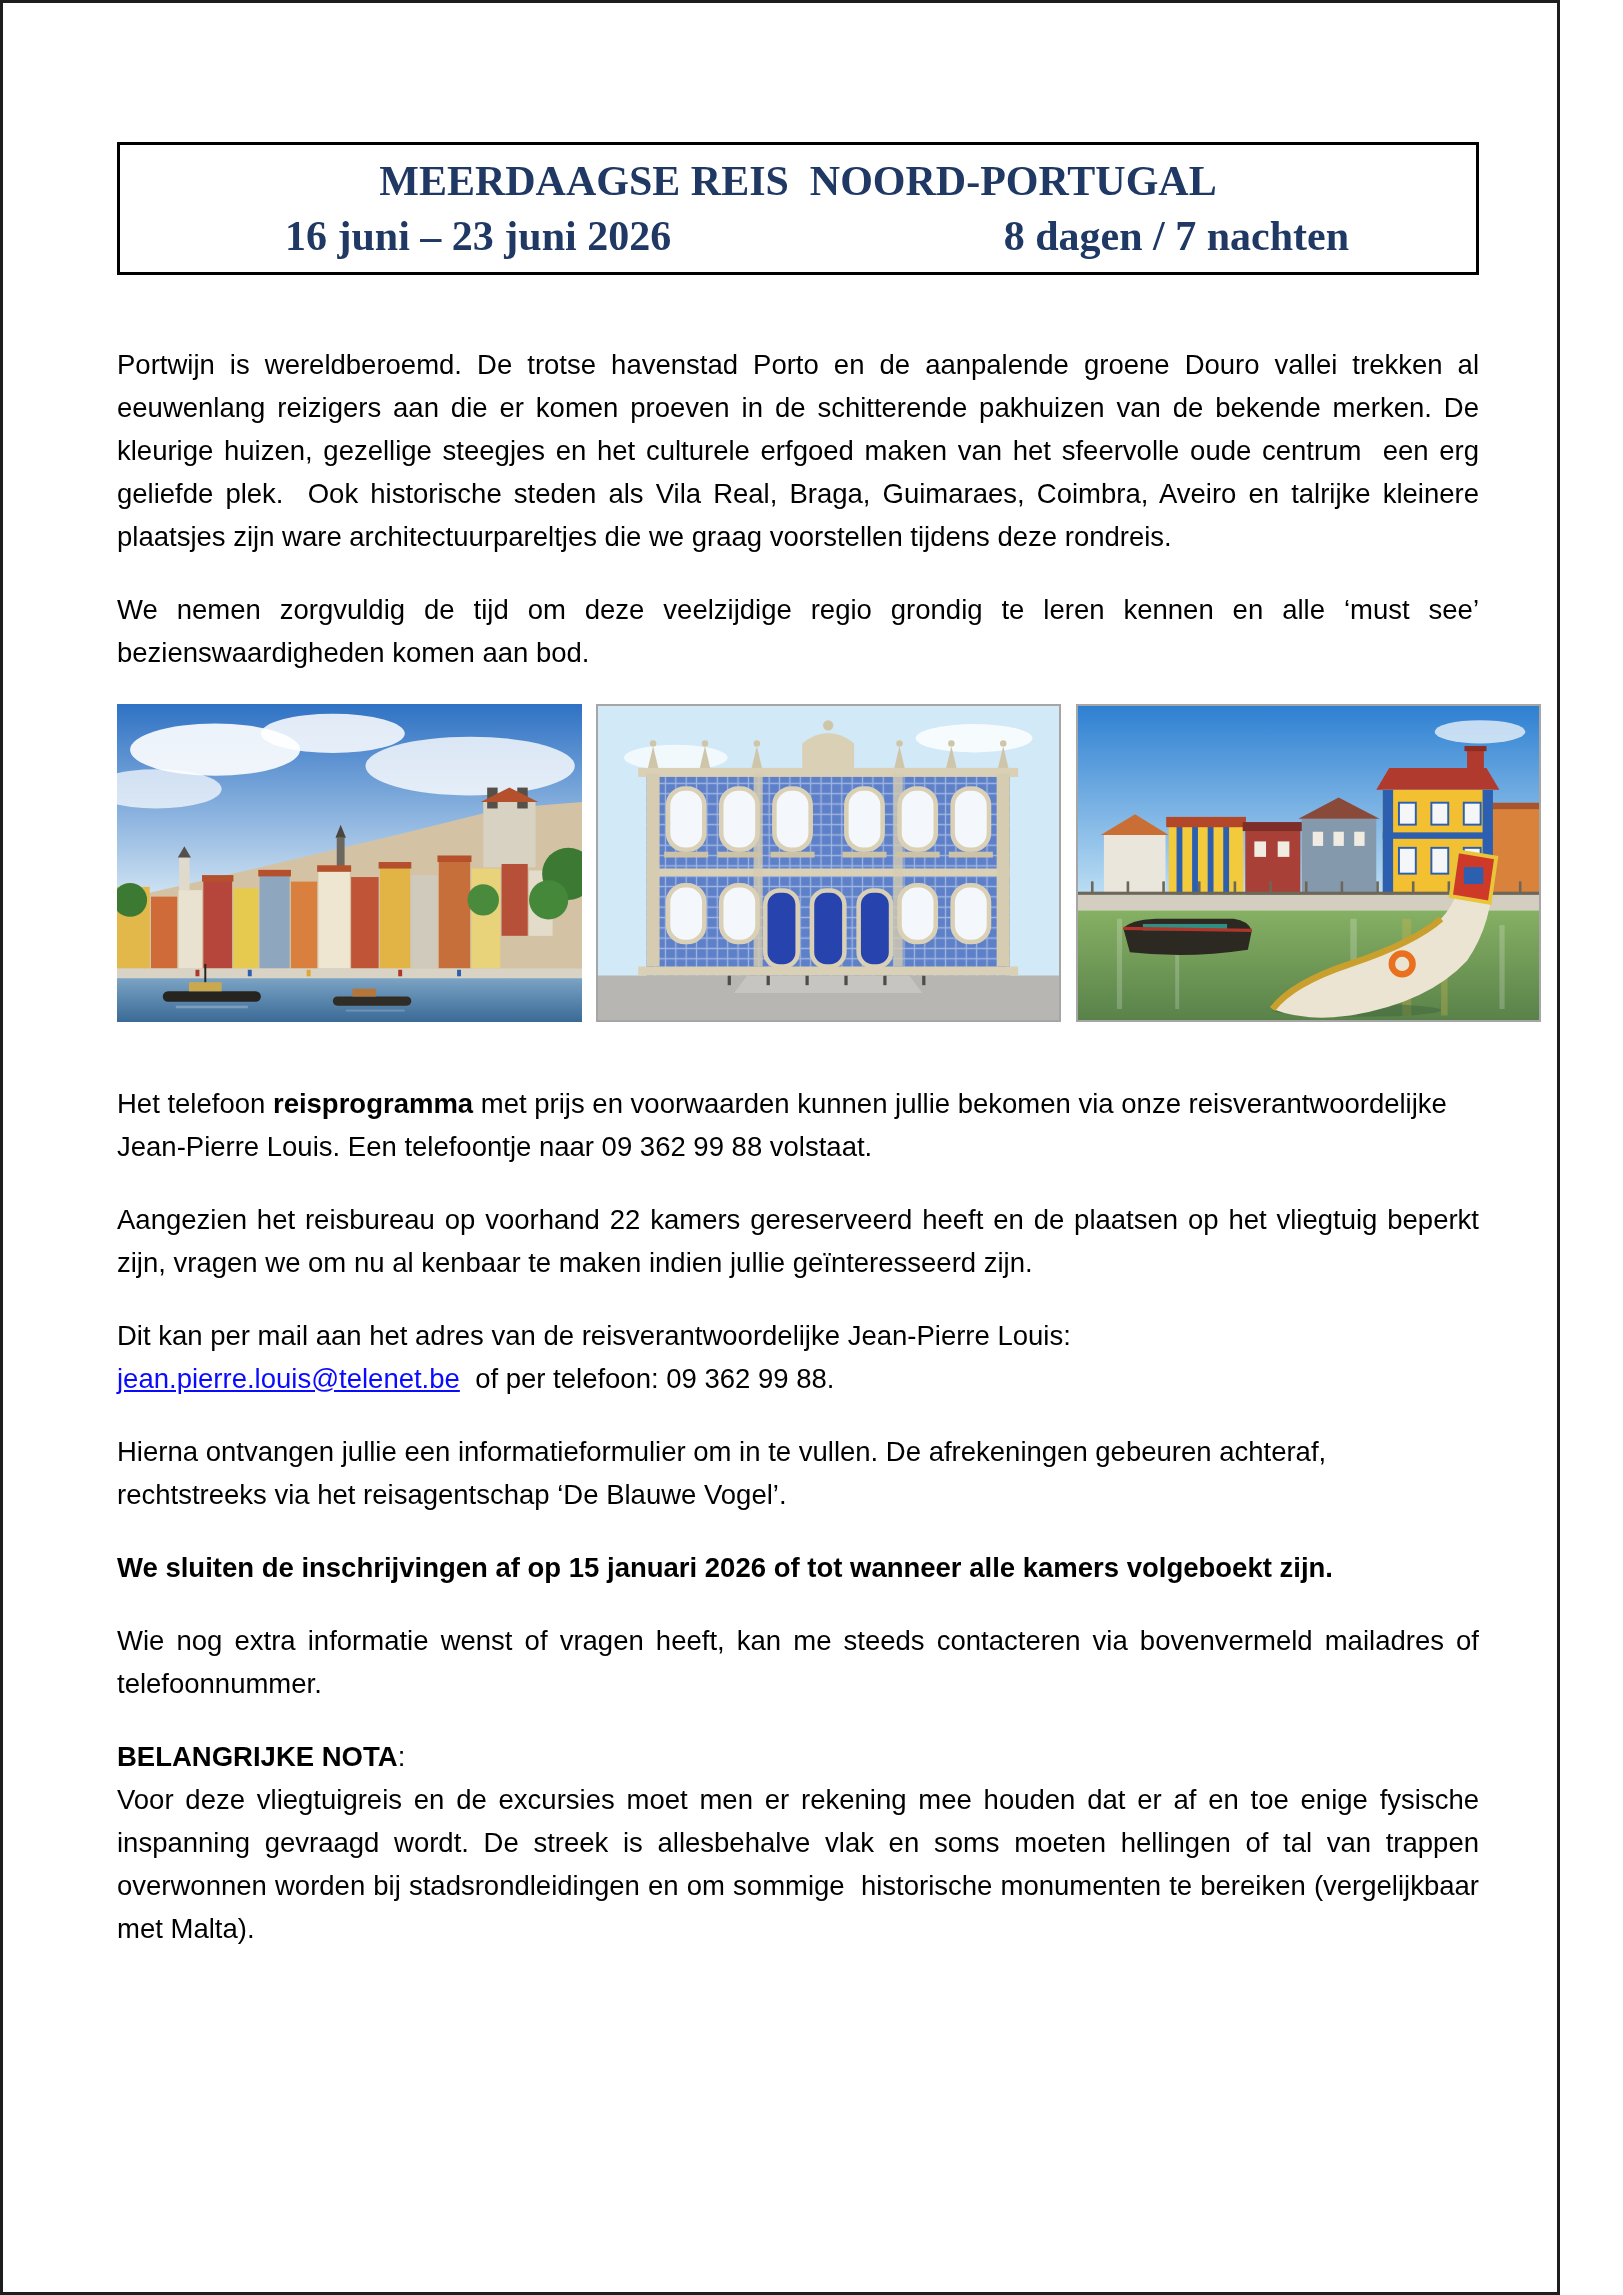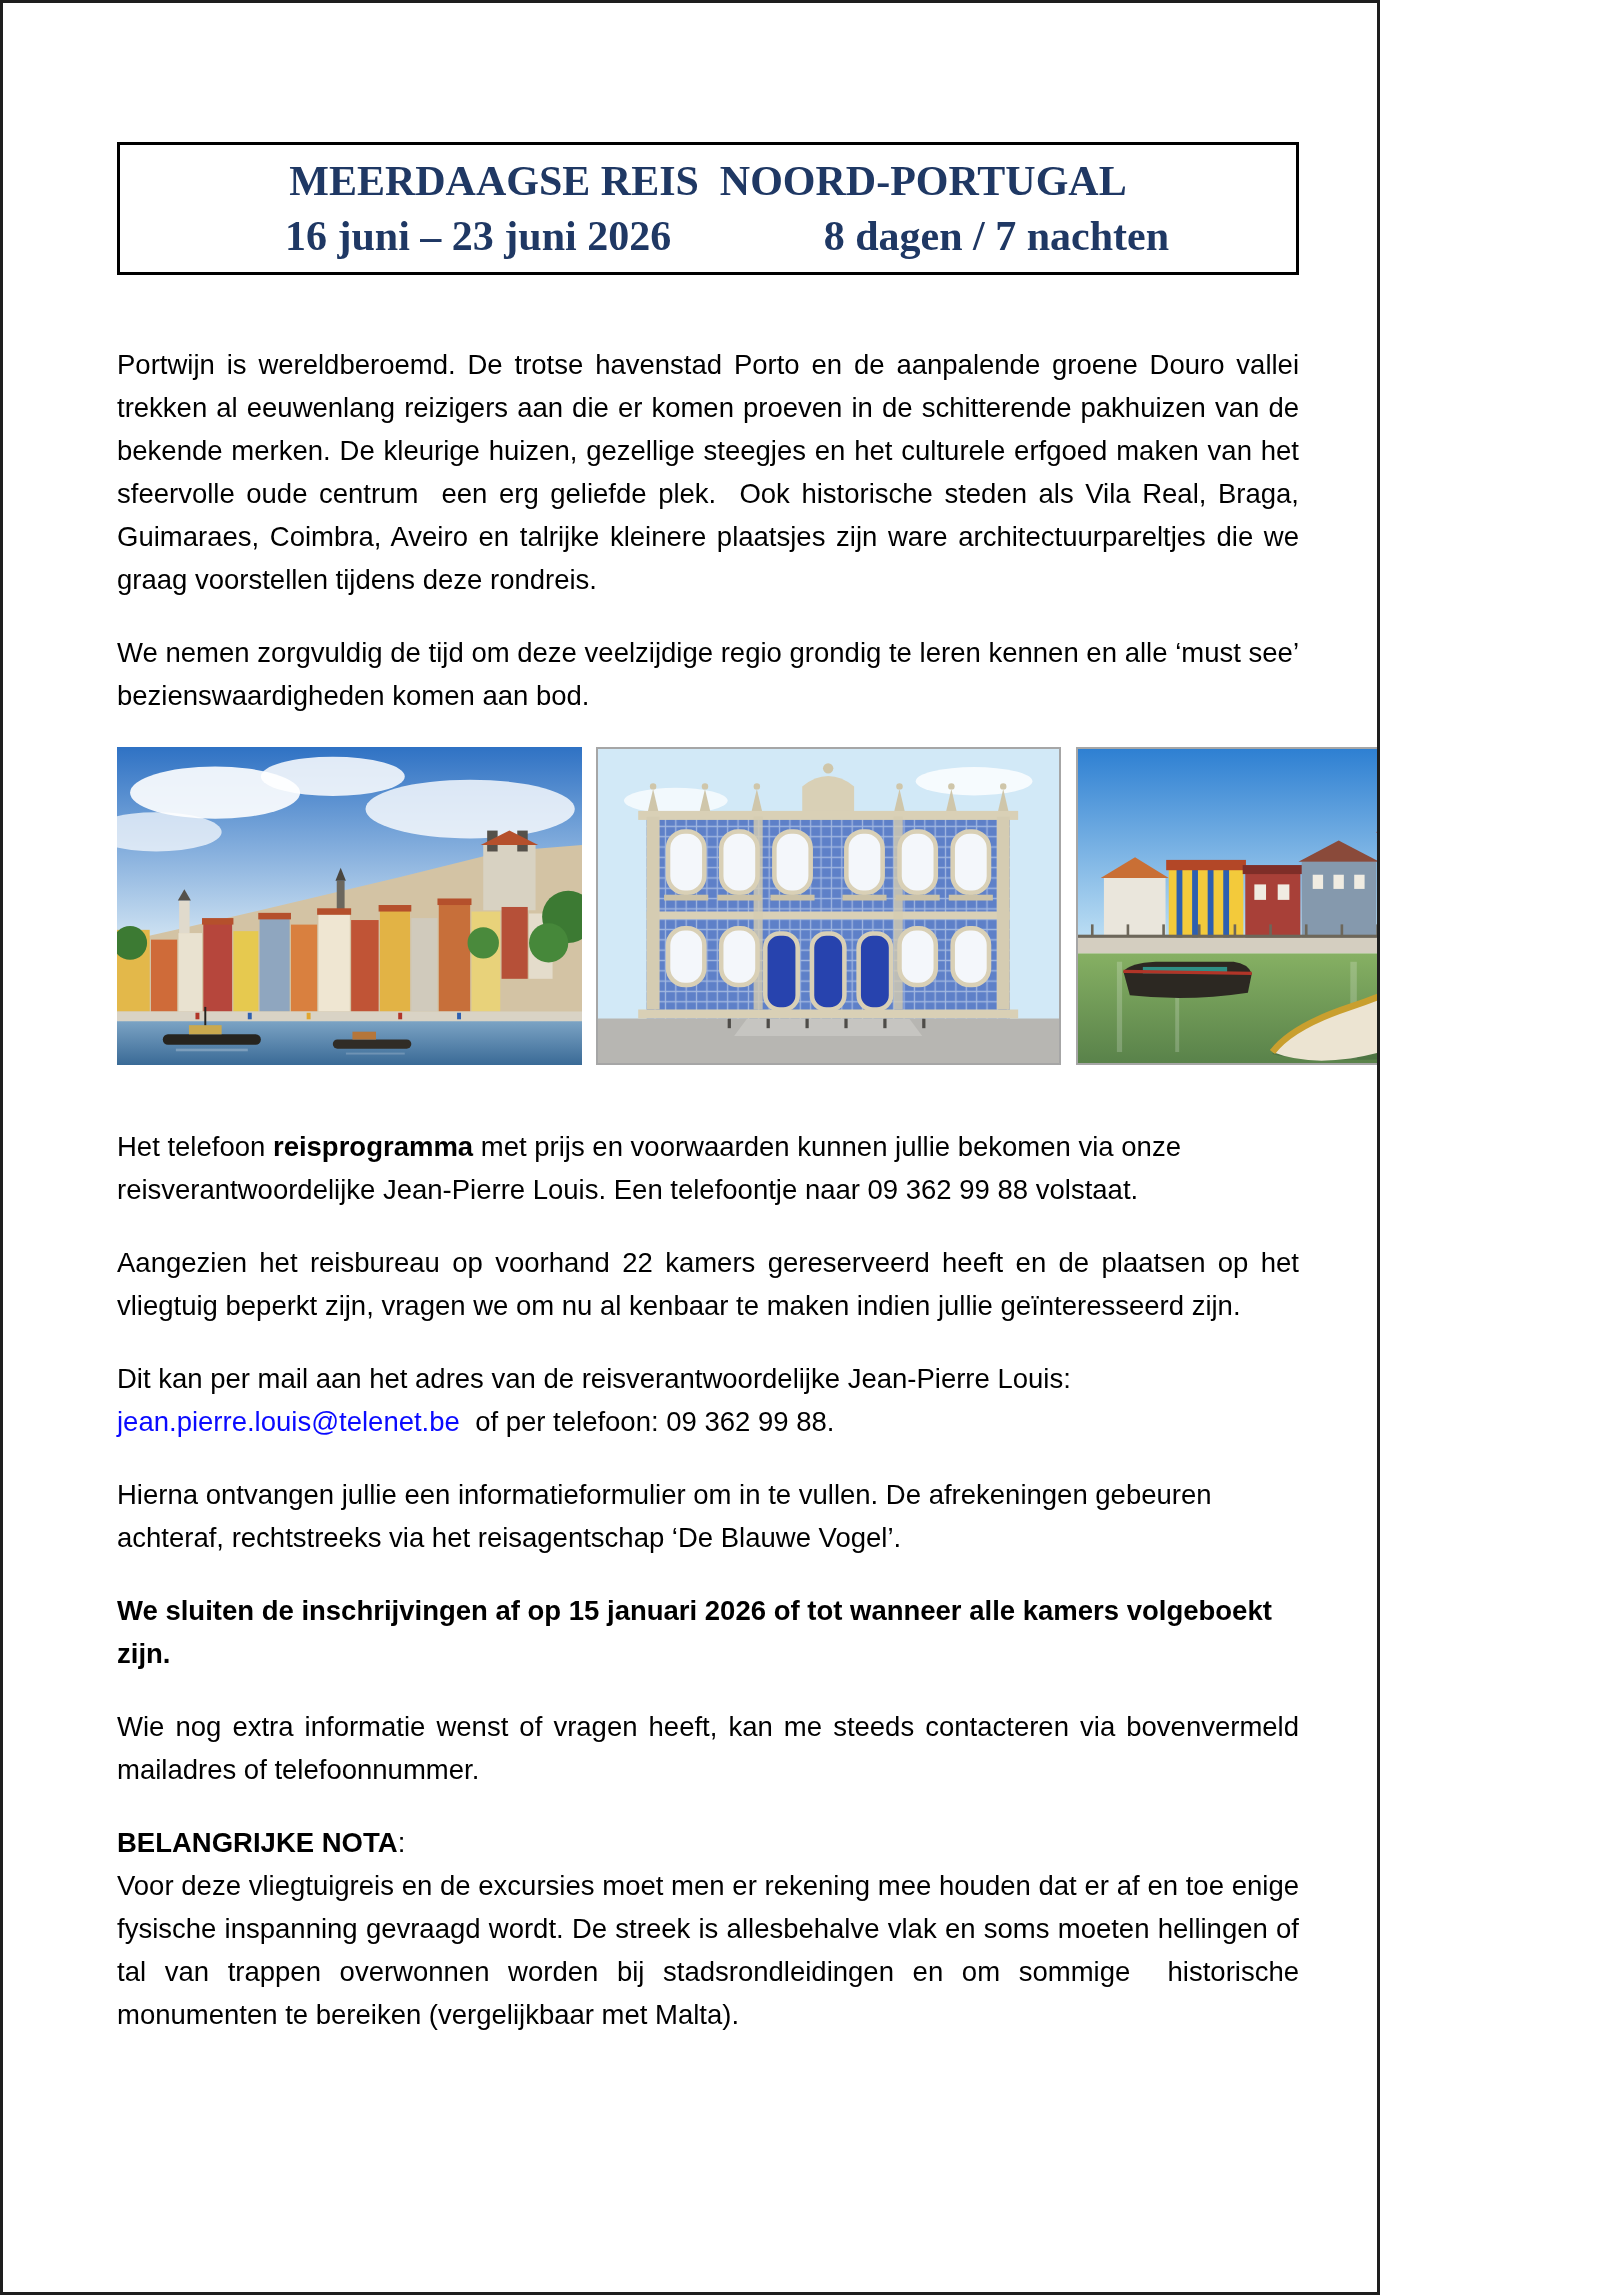--- a/index.html
+++ b/index.html
@@ -1,18 +1,18 @@
 <!DOCTYPE html>
 <html lang="nl" style="font-size:10.5px"><head>
 <meta charset="utf-8">
 <style>
   html,body{margin:0;padding:0;background:#ffffff;}
   .page{
     position:relative;
-    width:1380px;height:2295px;
+    width:1560px;height:2295px;
     box-sizing:border-box;
     background:#ffffff;
     border:3.9px solid #1e1e1e;
     font-family:"Liberation Sans",sans-serif;
     color:#000;
     overflow:hidden;
   }
   .header-box{
     margin:139px 78px 0 114px;
     border:3.3px solid #000;
@@ -38,21 +38,21 @@
   }
   .content{margin:68px 78px 0 114px;}
   .content p{
     font-size:27.5px;
     line-height:43px;
     margin:0 0 30px 0;
     white-space:pre-wrap;
   }
   .just{text-align:justify;}
   .bold{font-weight:bold;}
-  a.mail{color:#0a0aff;cursor:pointer;}
+  a.mail{color:#0a0aff;text-decoration:underline;cursor:pointer;}
   .photos{
     display:flex;
     gap:14.4px;
     margin:11.8px 0 60px 0;
   }
   .photo{
     width:465px;height:318px;margin:0;flex:0 0 auto;
     box-sizing:border-box;
   }
   .photo.framed{border:2.6px solid #a6a6a6;}

